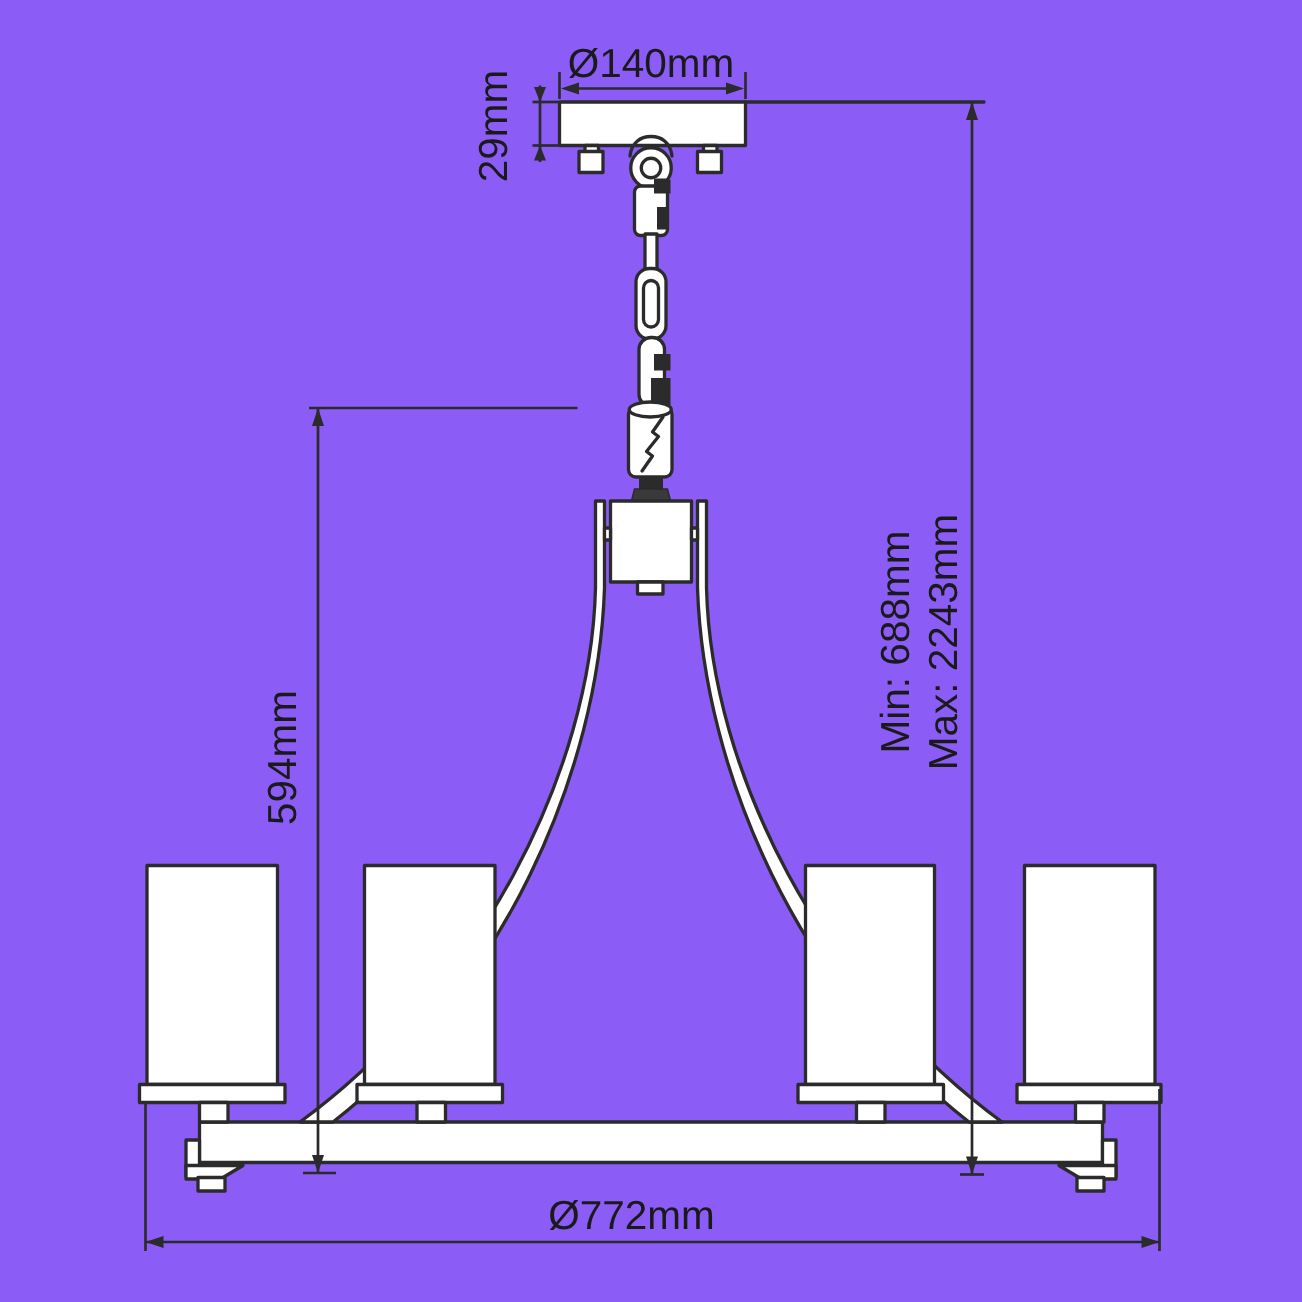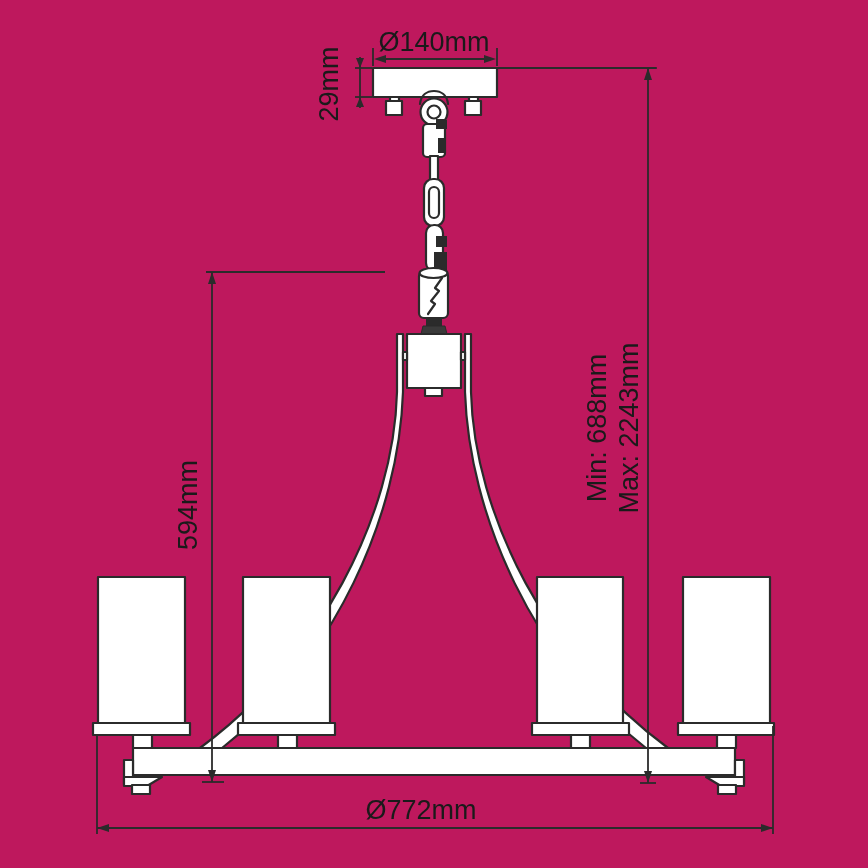--- a/index.html
+++ b/index.html
@@ -1,16 +1,16 @@
 <!DOCTYPE html>
 <html><head>
 <meta charset="utf-8">
 <style>
   html,body{margin:0;padding:0;background:#ffffff;}
-  .stage{position:relative;width:868px;height:868px;background:#be185d;overflow:hidden;}
+  .stage{position:relative;width:868px;height:868px;background:#8b5cf6;overflow:hidden;}
   svg{display:block;}
   .dim-text{font-family:"Liberation Sans", sans-serif;font-size:27px;fill:#1a1a1a;}
   .draw{stroke:#2b2b2b;stroke-width:2.2;fill:none;stroke-linejoin:round;stroke-linecap:round;}
   .drawfill{stroke:#2b2b2b;stroke-width:2.2;fill:#ffffff;stroke-linejoin:round;}
   .dimline{stroke:#2b2b2b;stroke-width:1.8;fill:none;stroke-linecap:butt;}
   .solid{fill:#2b2b2b;stroke:none;}
   .dark{fill:#3a3a3a;stroke:#2b2b2b;stroke-width:1;}
 </style>
 </head>
 <body>

